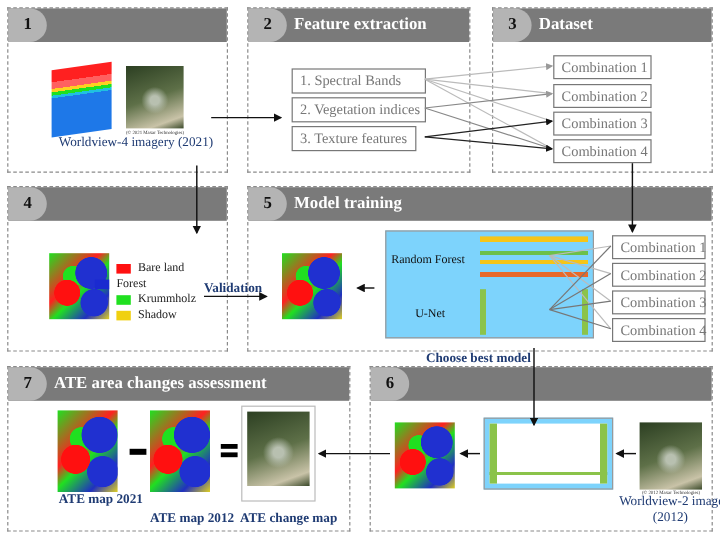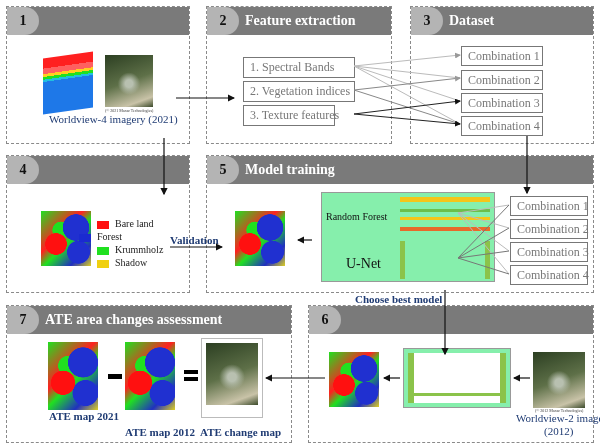--- a/index.html
+++ b/index.html
@@ -14,21 +14,21 @@
   .legend-row { position:absolute; font-size:10px; color:#222; white-space:nowrap; }
   .legend-row .sw { display:inline-block; width:12px; height:8px; margin-right:6px; vertical-align:middle; }
   svg.overlay { position:absolute; left:0; top:0; width:600px; height:448px; pointer-events:none; }
   .map { position:absolute; background:
      radial-gradient(circle at 30% 60%, #ff1010 0 22%, transparent 23%),
      radial-gradient(circle at 70% 30%, #2030d0 0 25%, transparent 26%),
      radial-gradient(circle at 75% 75%, #2030d0 0 20%, transparent 21%),
      radial-gradient(circle at 40% 35%, #20e020 0 18%, transparent 19%),
      linear-gradient(135deg, #20e020 0%, #ff2020 40%, #20e020 55%, #2030c0 80%, #e0d020 100%); }
   .sat { position:absolute; background: radial-gradient(circle at 50% 55%, #b8c0b0 0 10%, transparent 30%), linear-gradient(160deg,#2c3f22,#5e7048 50%,#c9c3a8 85%,#3b4a2a); }
-  .netimg { position:absolute; background:#86efac; border:1px solid #999; box-sizing:border-box; }
+  .netimg { position:absolute; background:#7dd3fc; border:1px solid #999; box-sizing:border-box; }
 </style>
 </head>
 <body>
 
 <div class="panel" style="left:6px;top:6px;width:184px;height:138px;">
   <div class="hdr">
     <div class="num">1</div>
   </div>
   <div style="position:absolute;left:36px;top:48px;width:50px;height:56px;background:linear-gradient(#ff2020 0 18%,#ff6060 18% 28%,#ffd020 28% 33%,#20e020 33% 38%,#20c0e0 38% 42%,#1e78e8 42%);transform:skewY(-8deg);"></div>
   <div class="sat" style="left:98px;top:48px;width:48px;height:52px;"></div>
@@ -36,21 +36,21 @@
   <div class="cap" style="left:42px;top:106px;">Worldview-4 imagery (2021)</div>
 </div>
 
 <div class="panel" style="left:206px;top:6px;width:186px;height:138px;">
   <div class="hdr">
     <div class="num">2</div>
     <div class="title">Feature extraction</div>
   </div>
   <div class="box" style="left:36px;top:50px;width:112px;height:21px;">1. Spectral Bands</div>
   <div class="box" style="left:36px;top:74px;width:112px;height:21px;">2. Vegetation indices</div>
-  <div class="box" style="left:36px;top:98px;width:92px;height:21px;">3. Texture features</div>
+  <div class="box" style="left:36px;top:98px;width:104px;height:21px;">3. Texture features</div>
 </div>
 
 <div class="panel" style="left:410px;top:6px;width:184px;height:138px;">
   <div class="hdr">
     <div class="num">3</div>
     <div class="title">Dataset</div>
   </div>
   <div class="box" style="left:50px;top:39px;width:82px;height:20px;">Combination 1</div>
   <div class="box" style="left:50px;top:63px;width:82px;height:20px;">Combination 2</div>
   <div class="box" style="left:50px;top:86px;width:82px;height:20px;">Combination 3</div>
@@ -69,21 +69,21 @@
 </div>
 
 <div class="panel" style="left:206px;top:155px;width:388px;height:138px;">
   <div class="hdr">
     <div class="num">5</div>
     <div class="title">Model training</div>
   </div>
   <div class="map" style="left:28px;top:55px;width:50px;height:55px;"></div>
   <div class="netimg" style="left:114px;top:36px;width:174px;height:90px;">
     <div style="position:absolute;left:4px;top:18px;font-size:10px;color:#111;white-space:nowrap;">Random Forest</div>
-    <div style="position:absolute;left:24px;top:63px;font-size:14px;color:#111;white-space:nowrap;">U-Net</div>
+    <div style="position:absolute;left:24px;top:63px;font-size:10px;color:#111;white-space:nowrap;">U-Net</div>
     <div style="position:absolute;left:78px;top:4px;width:90px;height:40px;background:linear-gradient(#f5c518 0 12%,transparent 12% 30%,#6cc04a 30% 38%,transparent 38% 50%,#f5c518 50% 58%,transparent 58% 75%,#e8692a 75% 85%,transparent 85%);"></div>
     <div style="position:absolute;left:78px;top:48px;width:90px;height:38px;background:linear-gradient(90deg,#8bc34a 0 6%,transparent 6% 94%,#8bc34a 94%);"></div>
   </div>
   <div class="box" style="left:303px;top:40px;width:78px;height:20px;">Combination 1</div>
   <div class="box" style="left:303px;top:63px;width:78px;height:20px;">Combination 2</div>
   <div class="box" style="left:303px;top:86px;width:78px;height:20px;">Combination 3</div>
   <div class="box" style="left:303px;top:109px;width:78px;height:20px;">Combination 4</div>
 </div>
 
 <div class="panel" style="left:6px;top:305px;width:286px;height:138px;">

